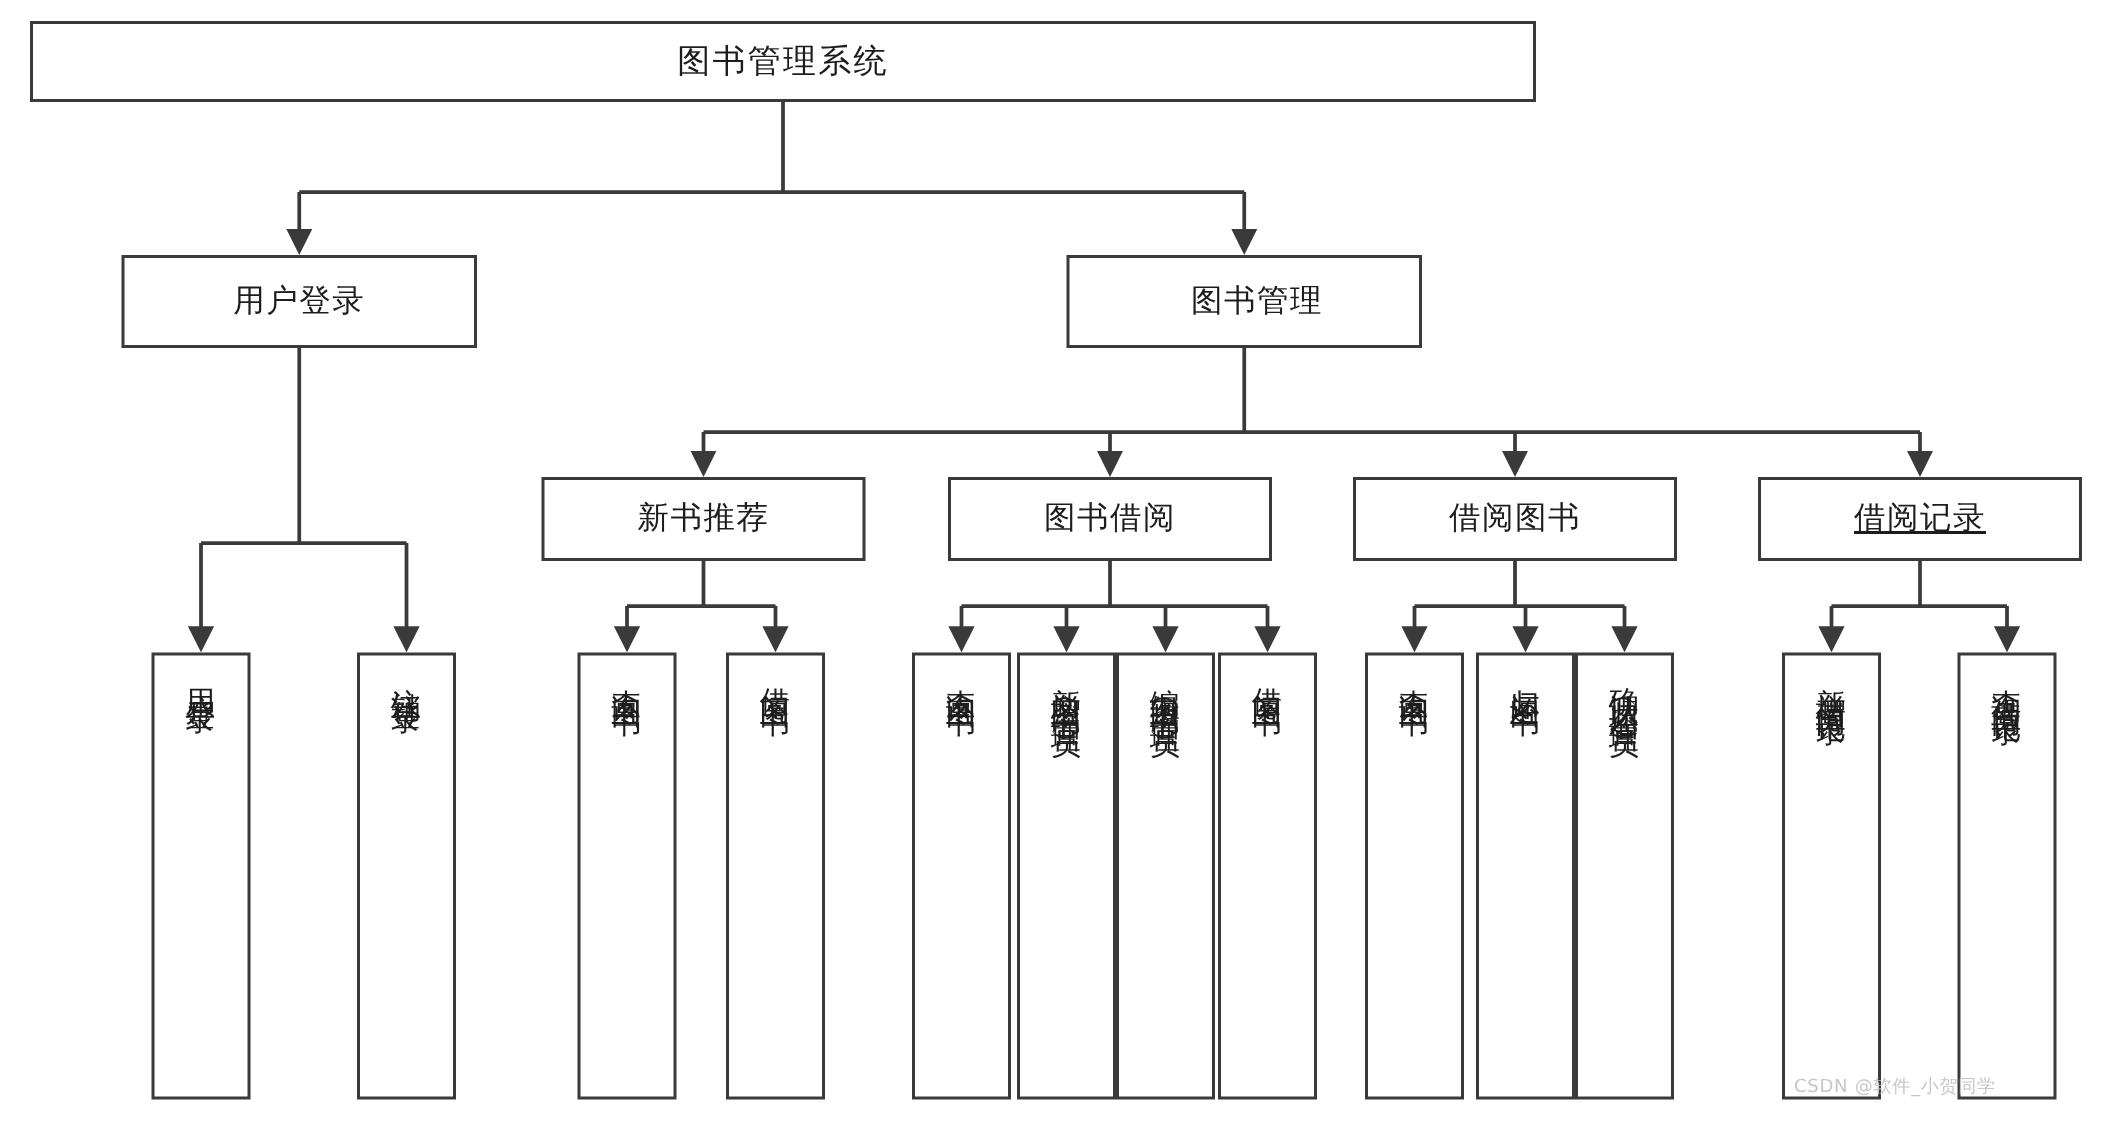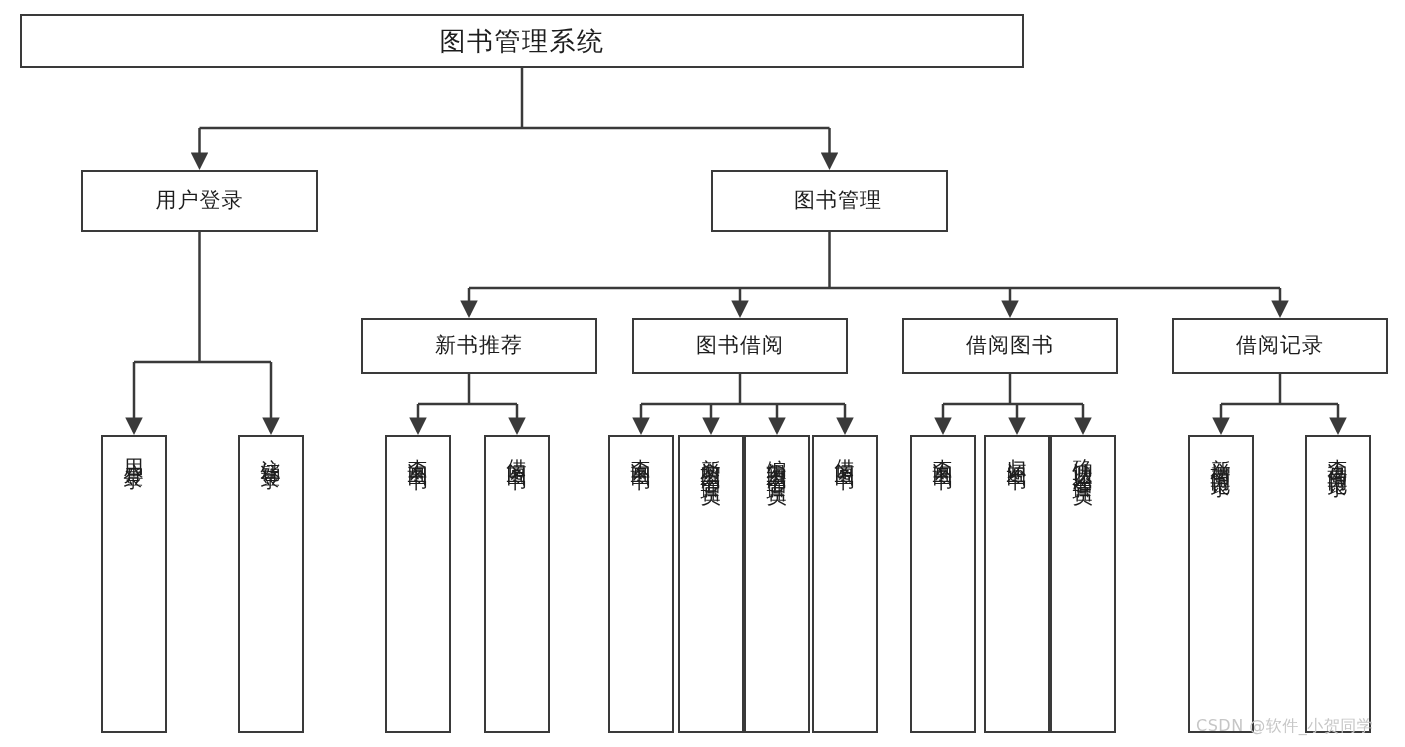--- a/index.html
+++ b/index.html
@@ -35,40 +35,40 @@
     align-items: center;
     justify-content: center;
     color: #1d1d1d;
   }
   .node.horiz {
     font-size: 21px;
     letter-spacing: 1px;
     line-height: 1.2;
   }
   .node.root {
-    font-size: 26px;
+    font-size: 22px;
     letter-spacing: 1.5px;
   }
   .node.leaf {
     align-items: flex-start;
     justify-content: center;
     padding-top: 6px;
   }
   .leaf-text {
     writing-mode: vertical-rl;
     text-orientation: upright;
     font-size: 20px;
     letter-spacing: 4px;
     line-height: 1.1;
     white-space: nowrap;
     text-align: left;
   }
   .watermark {
     position: absolute;
-    font-size: 16px;
+    font-size: 12px;
     color: #c6c6c6;
     letter-spacing: 0.5px;
     white-space: nowrap;
     user-select: none;
   }
 </style>
 </head>
 <body>
 
 <div id="canvas">
@@ -120,30 +120,30 @@
     <span>图书管理系统</span>
   </div>
 
   <div class="node horiz" style="left: 81px; top: 170px; width: 237px; height: 62px;">
     <span>用户登录</span>
   </div>
   <div class="node horiz" style="left: 711px; top: 170px; width: 237px; height: 62px; padding-left: 17px;">
     <span>图书管理</span>
   </div>
 
-  <div class="node horiz" style="left: 361px; top: 318px; width: 236px; height: 56px;">
+  <div class="node horiz" style="left: 361px; top: 318px; width: 216px; height: 56px;">
     <span>新书推荐</span>
   </div>
   <div class="node horiz" style="left: 632px; top: 318px; width: 216px; height: 56px;">
     <span>图书借阅</span>
   </div>
   <div class="node horiz" style="left: 902px; top: 318px; width: 216px; height: 56px;">
     <span>借阅图书</span>
   </div>
-  <div class="node horiz" style="left: 1172px; top: 318px; width: 216px; height: 56px;">
+  <div class="node horiz" style="left: 1172px; top: 318px; width: 216px; height: 56px; text-decoration: underline;">
     <span>借阅记录</span>
   </div>
 
   <div class="node leaf" style="left: 101px; top: 435px; width: 66px; height: 298px;">
     <span class="leaf-text">用户登录</span>
   </div>
   <div class="node leaf" style="left: 238px; top: 435px; width: 66px; height: 298px;">
     <span class="leaf-text">注销登录</span>
   </div>
   <div class="node leaf" style="left: 385px; top: 435px; width: 66px; height: 298px;">

